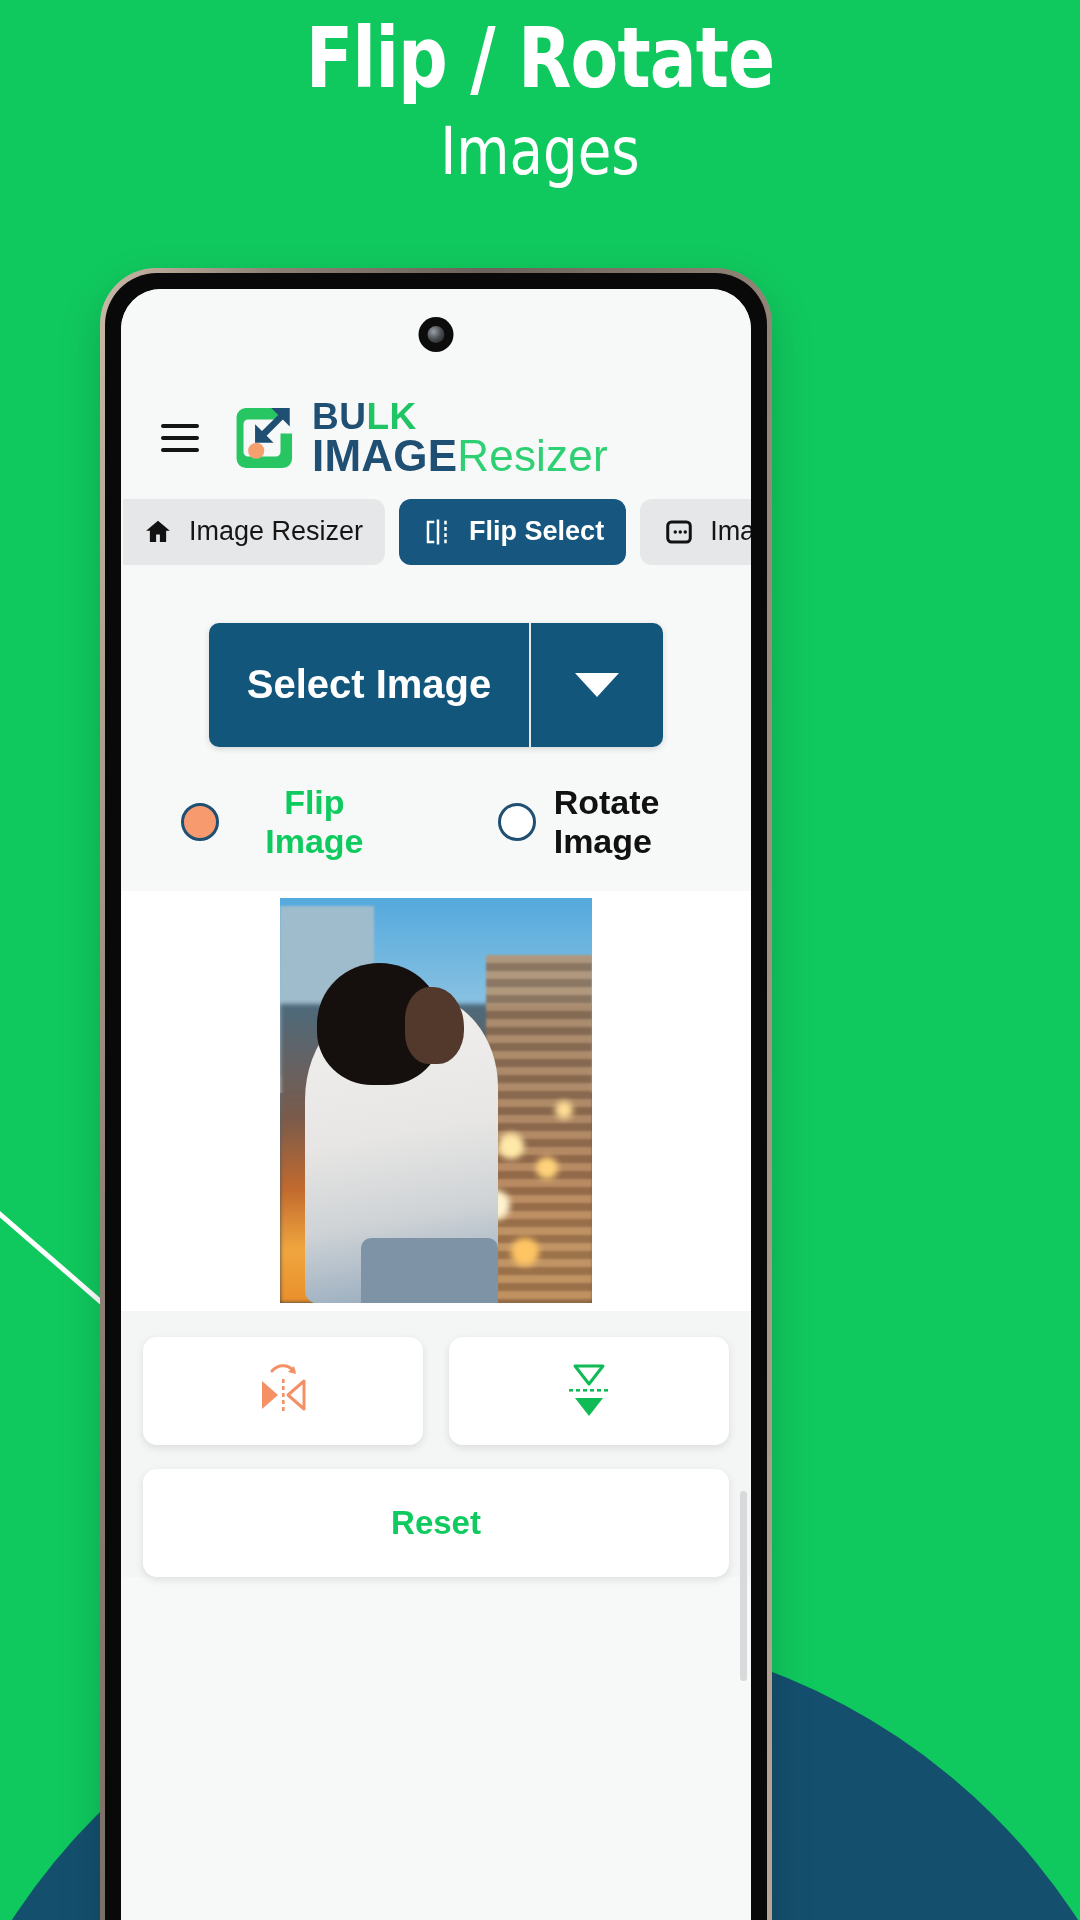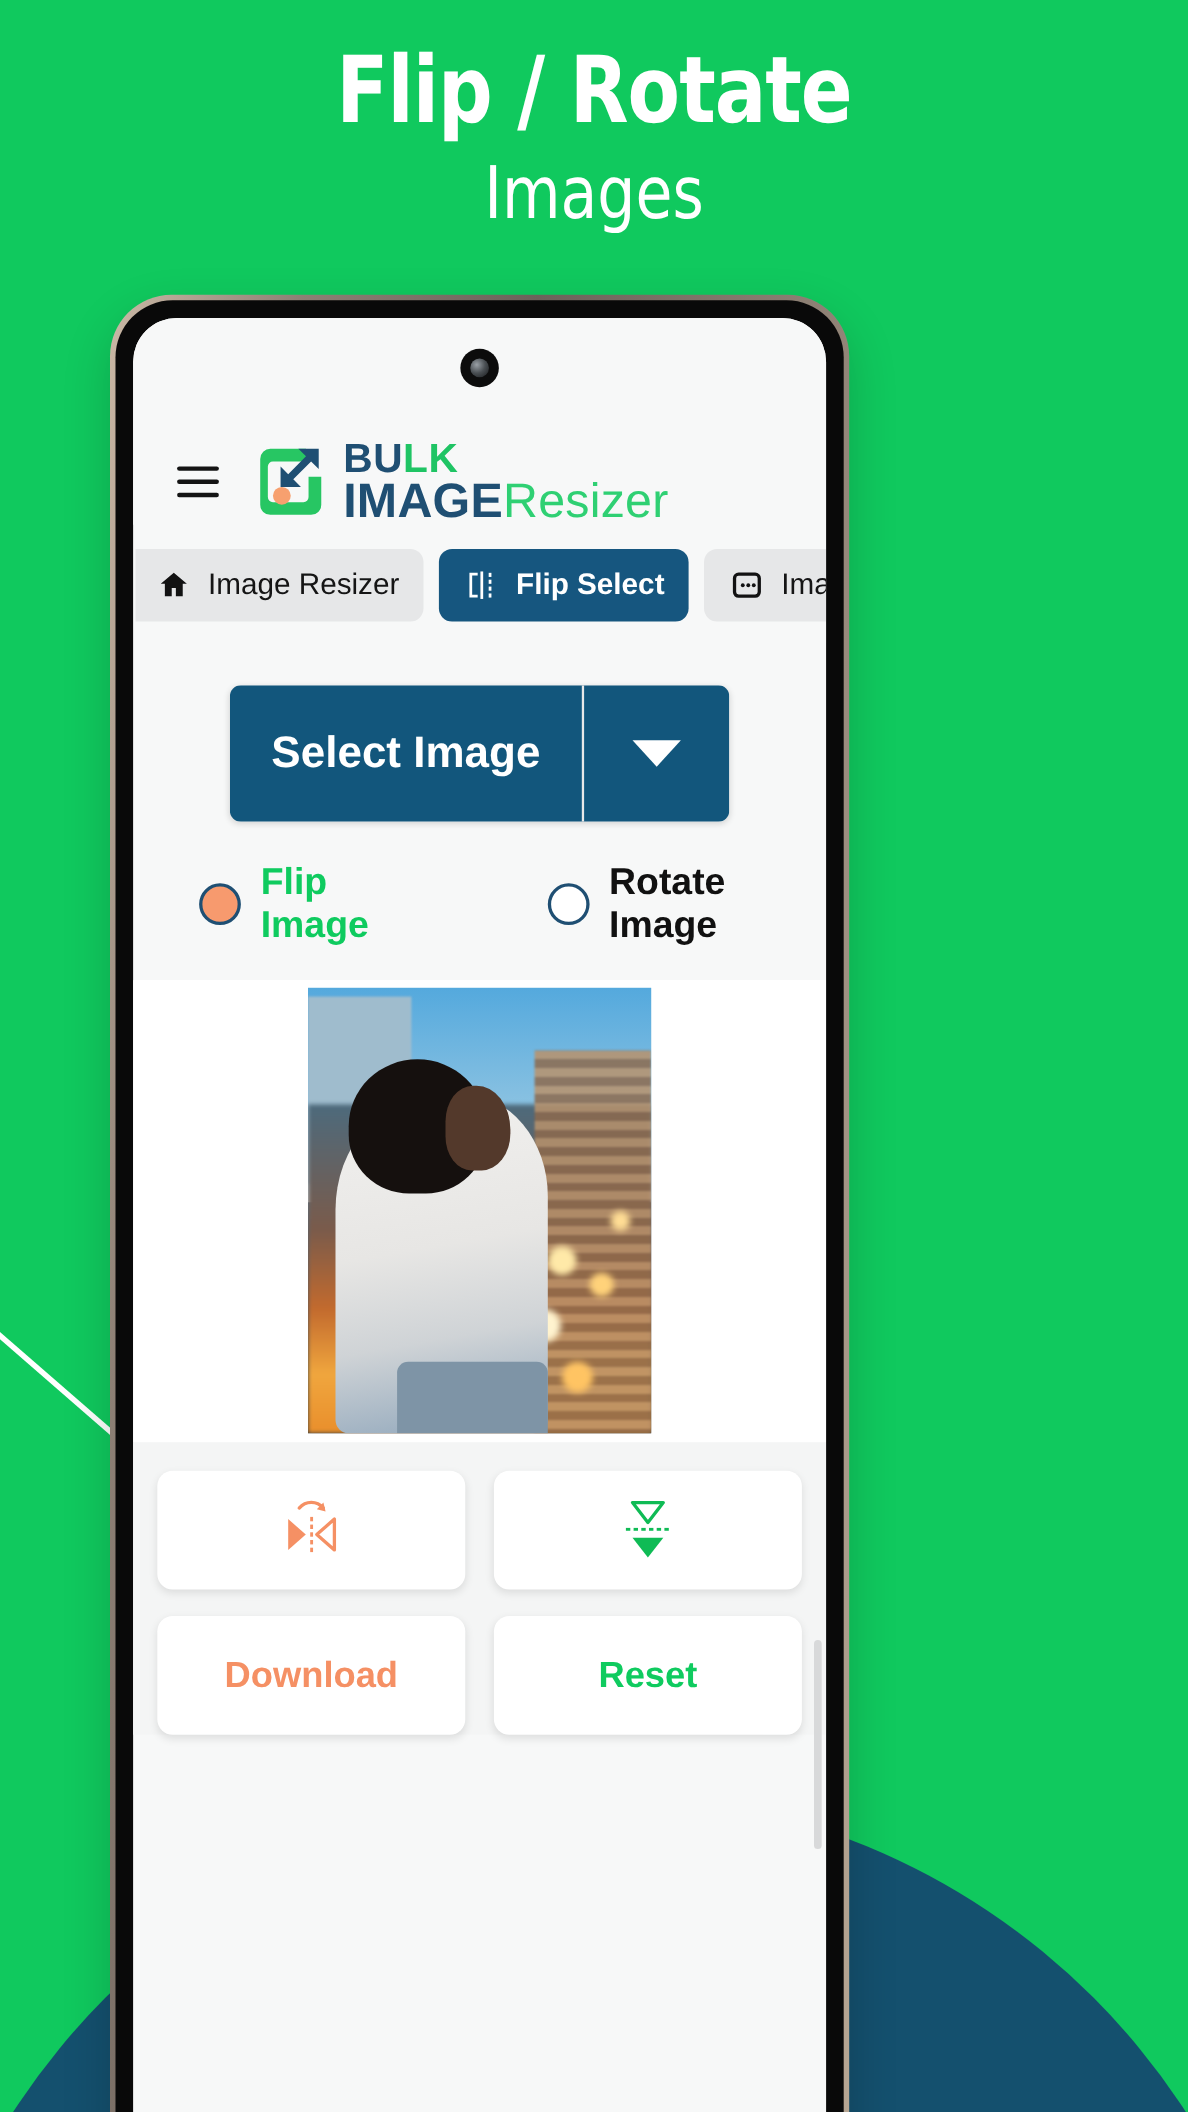--- a/index.html
+++ b/index.html
@@ -24,21 +24,21 @@
     width: 420px; height: 5px;
     background: #ffffff;
     transform: rotate(41deg);
     transform-origin: left center;
   }
 
   
   .promo {
     position: absolute; top: 0; left: 0; right: 0;
     text-align: center;
-    padding-top: 40px;
+    padding-top: 16px;
     z-index: 5;
   }
   .promo-title {
     color: #ffffff;
     font-size: 84px;
     line-height: 1.02;
     font-weight: bold;
     letter-spacing: -1px;
     font-family: "DejaVu Sans Condensed", "Liberation Sans Narrow", "Liberation Sans", sans-serif;
     transform: scaleX(0.92);
@@ -172,21 +172,21 @@
   .radios {
     display: flex; align-items: center;
     padding: 36px 0 30px 0;
     font-size: 34px; font-weight: bold;
   }
   .radio { display: flex; align-items: center; gap: 18px; cursor: pointer; }
   .radio.r1 { margin-left: 60px; }
   .radio.r2 { margin-left: 106px; }
   .dot { width: 38px; height: 38px; border-radius: 50%; border: 3px solid #1f4f73; background: #ffffff; flex: none; }
   .dot.on { background: #f79a6e; }
-  .lbl-green { color: #0fcb5f; }
+  .lbl-green { color: #0fcb5f; text-align: center; }
   .lbl-dark { color: #111111; }
 
   
   .preview {
     background: #ffffff;
     height: 420px;
     display: flex; align-items: center; justify-content: center;
     position: relative;
   }
   .photo {
@@ -375,20 +375,19 @@
                 <rect x="22" y="29" width="4" height="2.6"></rect>
                   <rect x="29" y="29" width="4" height="2.6"></rect>
                 <rect x="36" y="29" width="4" height="2.6"></rect>
                   <rect x="43" y="29" width="4" height="2.6"></rect>
               </g>
               <path d="M14 38h28L28 56z" fill="#0fbb55"></path>
             </svg>
           </div>
         </div>
         <div class="arow">
-          <div class="acard txt-orange">Download</div>
           <div class="acard txt-green">Reset</div>
         </div>
       </div>
 
     </div>
   </div>
 </div>
 
 </body></html>

